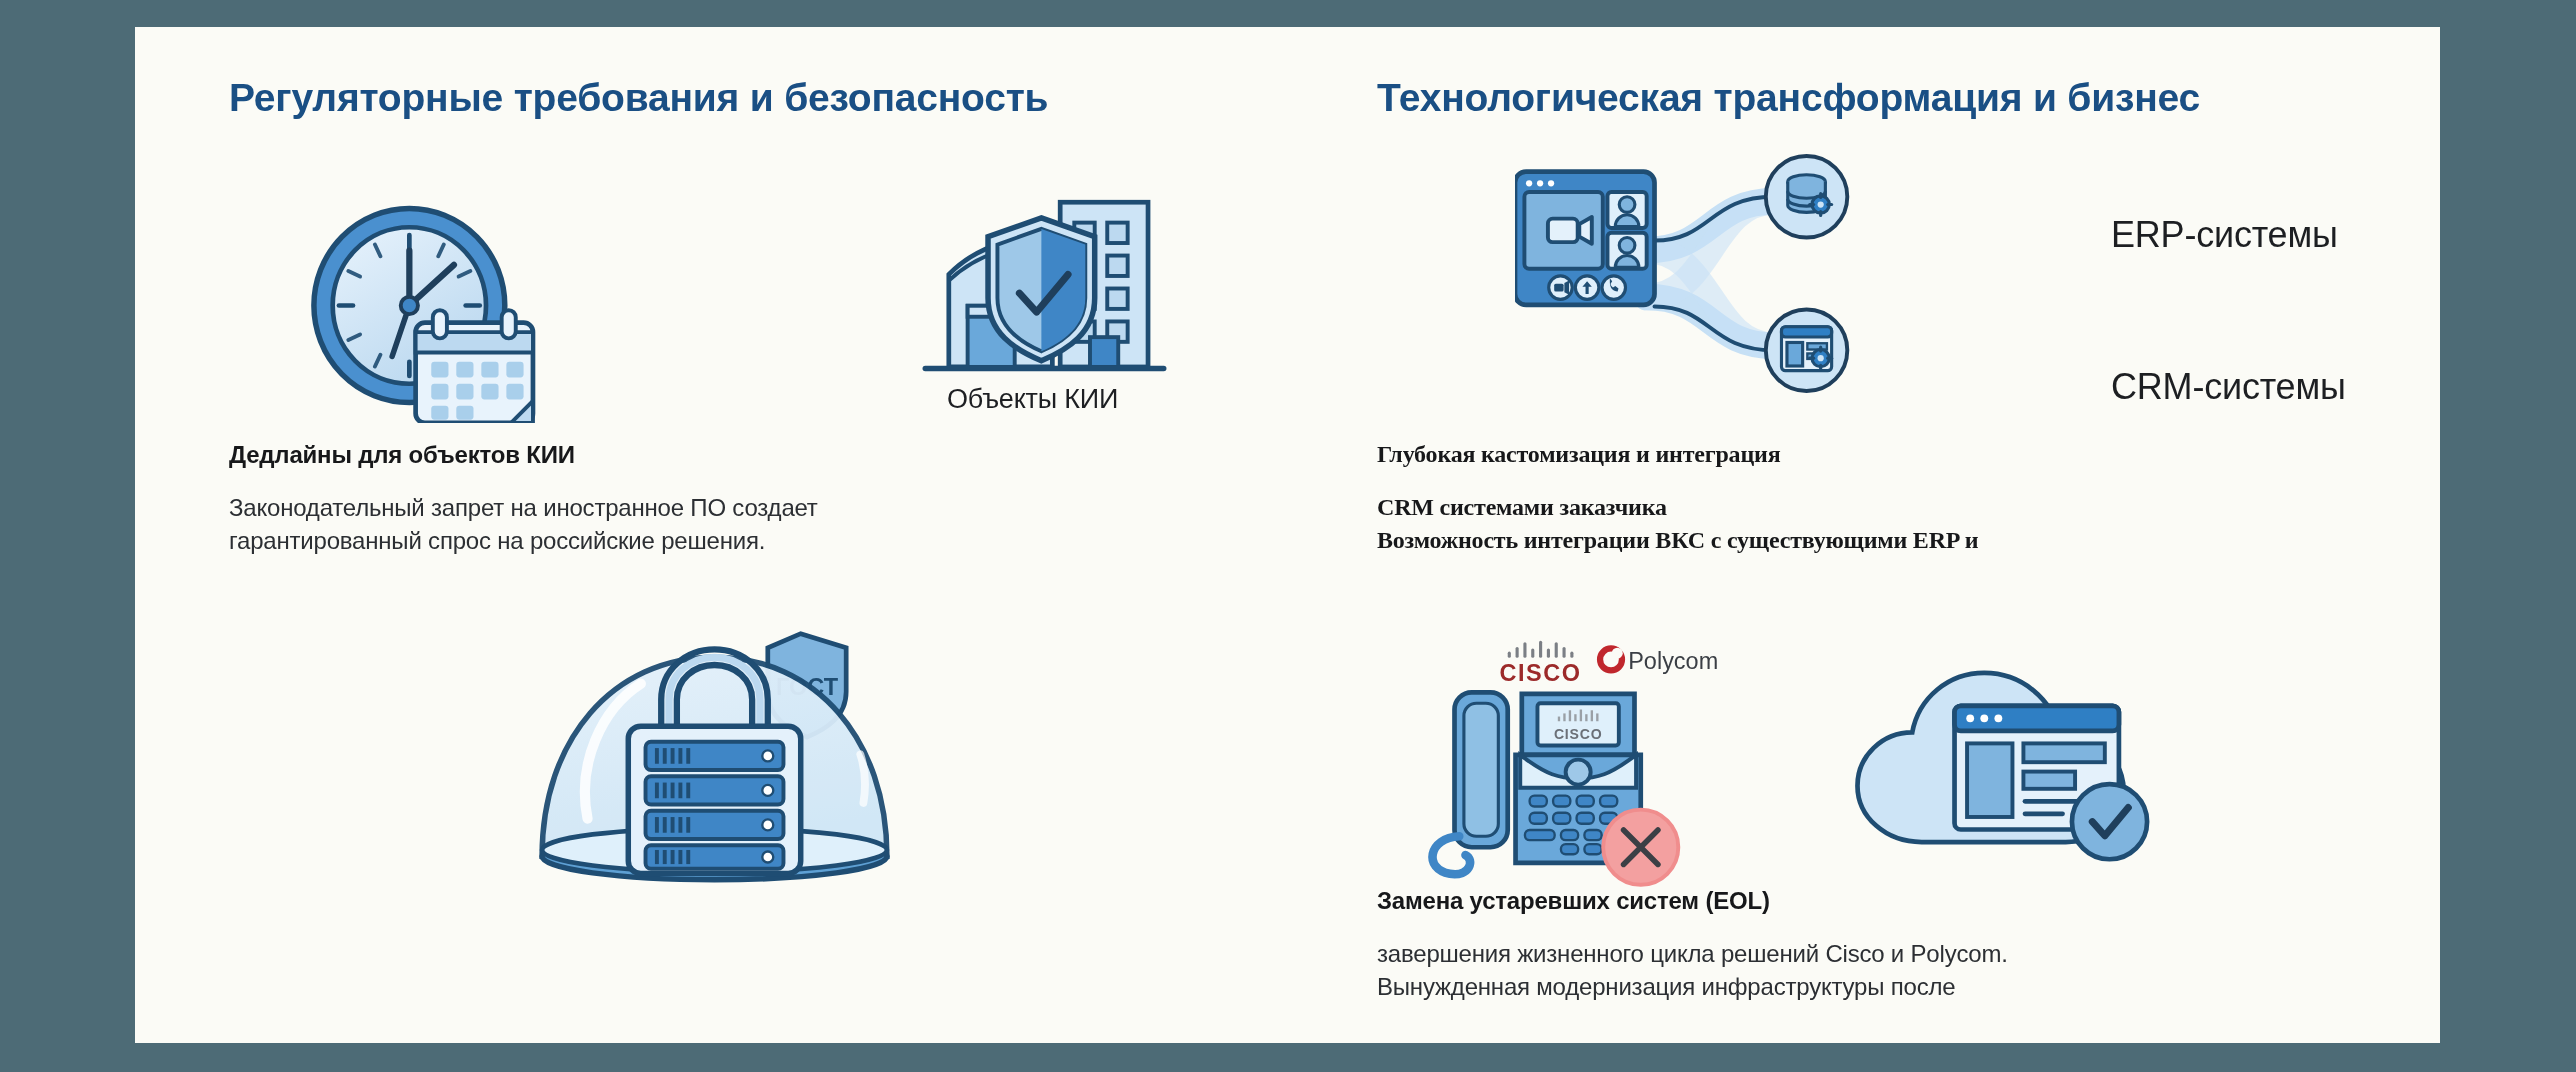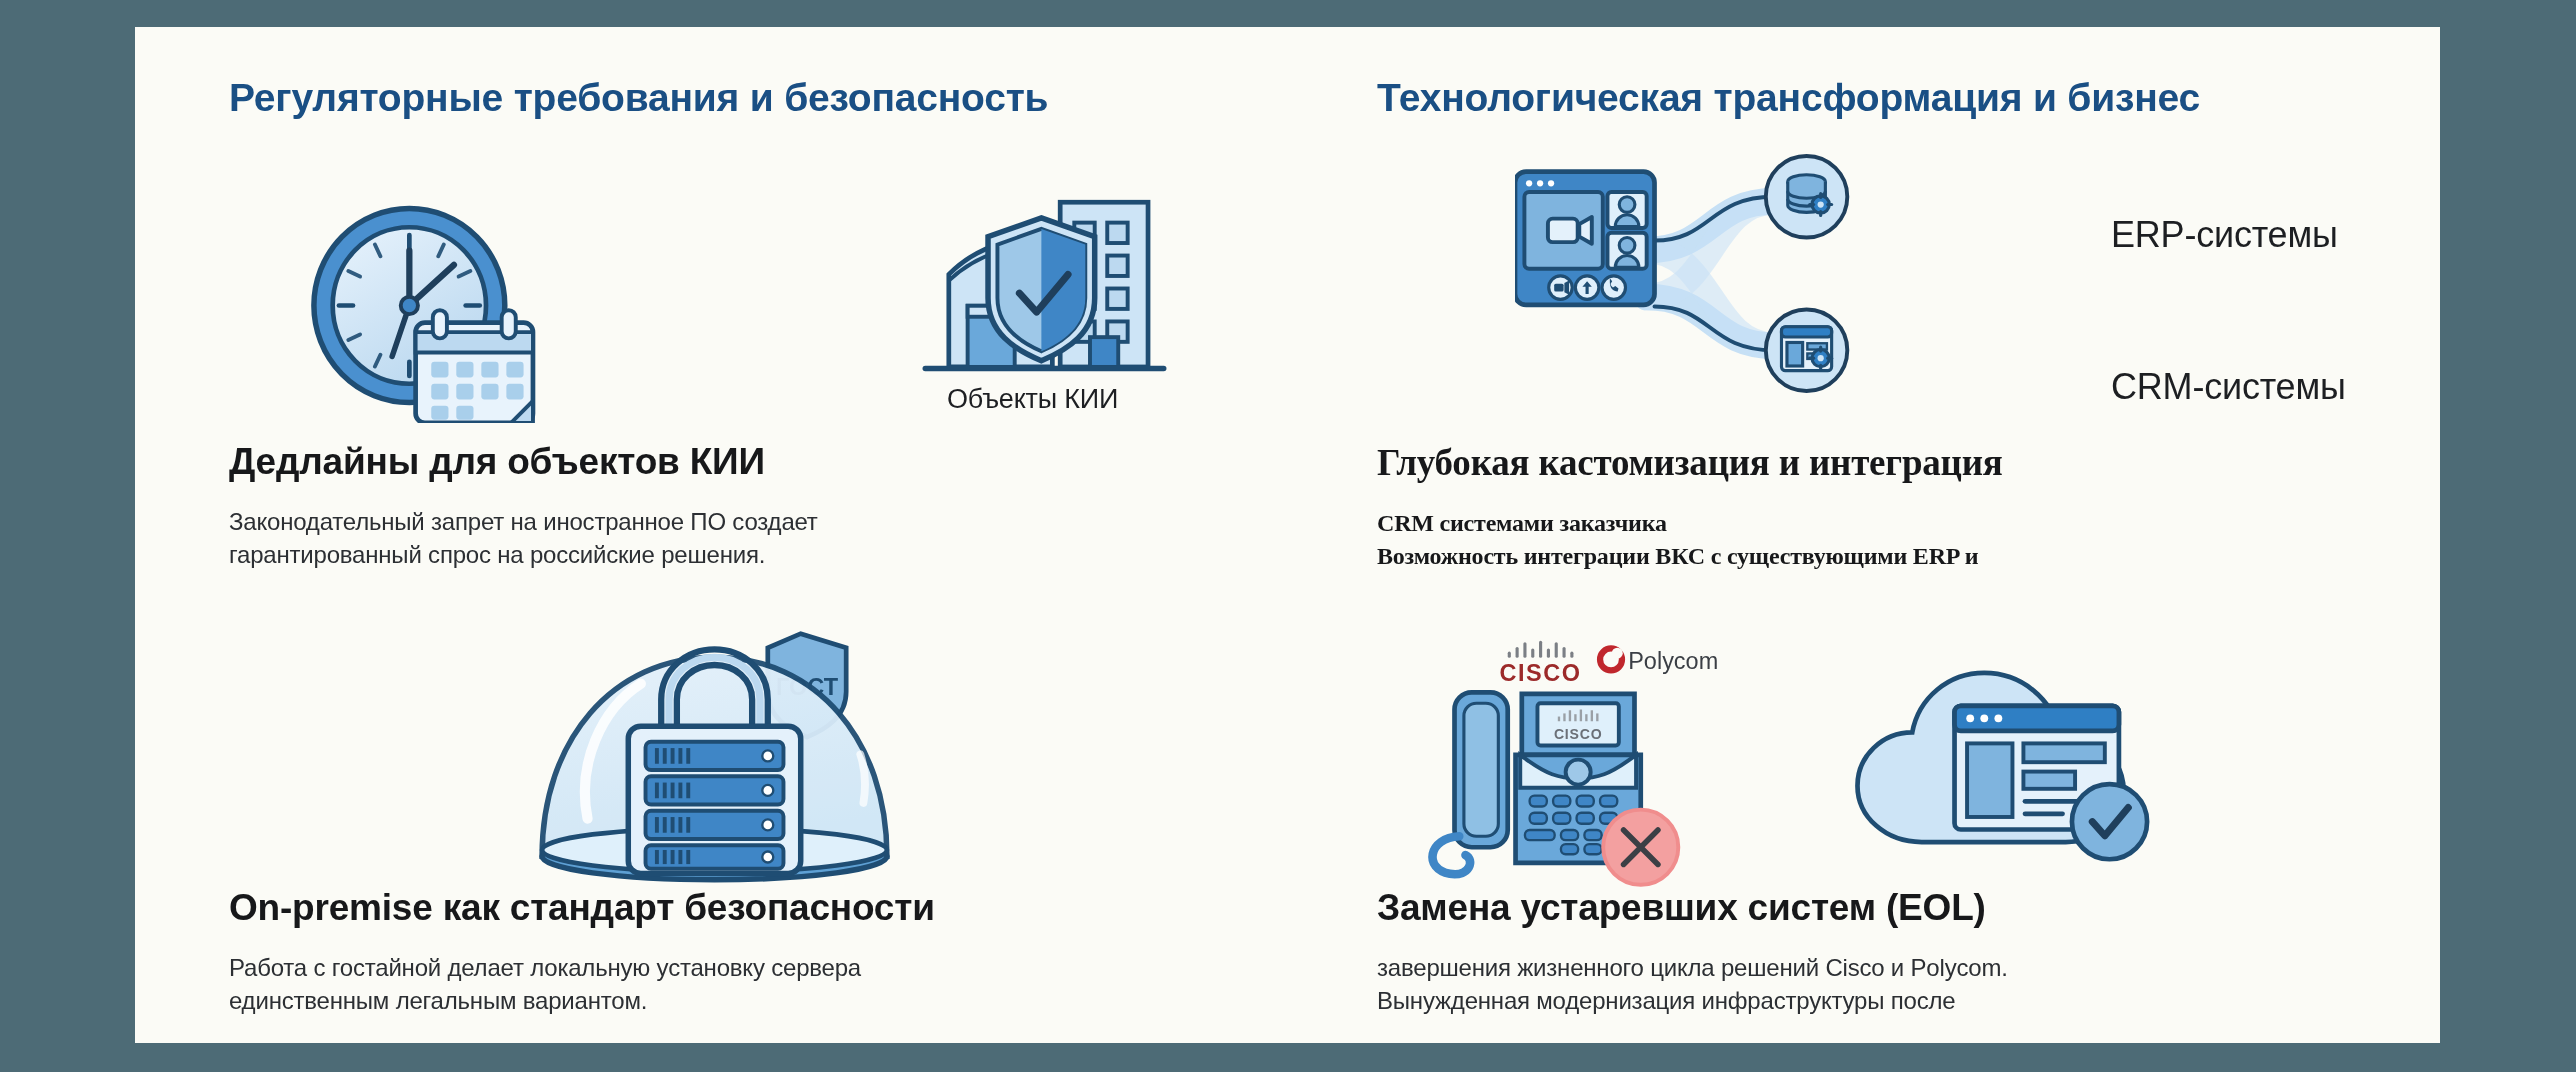--- a/index.html
+++ b/index.html
@@ -30,21 +30,21 @@
     font-weight:bold;
     color:#1a4f84;
     letter-spacing:-0.2px;
     white-space:nowrap;
   }
   .col-left .col-title{left:94px;}
   .col-right .col-title{left:89px;}
 
   .block{position:absolute;}
   .block-title{
-    font-size:37px;
+    font-size:24px;
     font-weight:bold;
     color:#17181a;
     white-space:nowrap;
     letter-spacing:-0.2px;
   }
   .block-body{
     margin-top:23px;
     font-size:24px;
     line-height:1.34;
     color:#2c2f33;
@@ -224,27 +224,20 @@
         </g>
         <g fill="#ffffff" stroke="#1f4d73" stroke-width="3">
           <circle cx="348" cy="190" r="7"></circle>
             <circle cx="348" cy="234" r="7"></circle>
           <circle cx="348" cy="278" r="7"></circle>
             <circle cx="348" cy="319" r="7"></circle>
         </g>
       </svg>
     </div>
 
-    <div class="block" style="left:94px;top:860px;width:1034px;">
-      <div class="block-title">On-premise как стандарт безопасности</div>
-      <div class="block-body">
-        <span>Работа с гостайной делает локальную установку сервера</span>
-        <span>единственным легальным вариантом.</span>
-      </div>
-    </div>
   </div>
 
   <div class="col col-right">
 
     <div class="col-title">Технологическая трансформация и бизнес</div>
 
     <div class="art" style="left:227px;top:121px;width:627px;height:251px;">
       <svg viewBox="0 0 800 320" width="627" height="251">
 
         <g stroke="#c6e0f5" stroke-width="34" fill="none" stroke-linecap="round">

